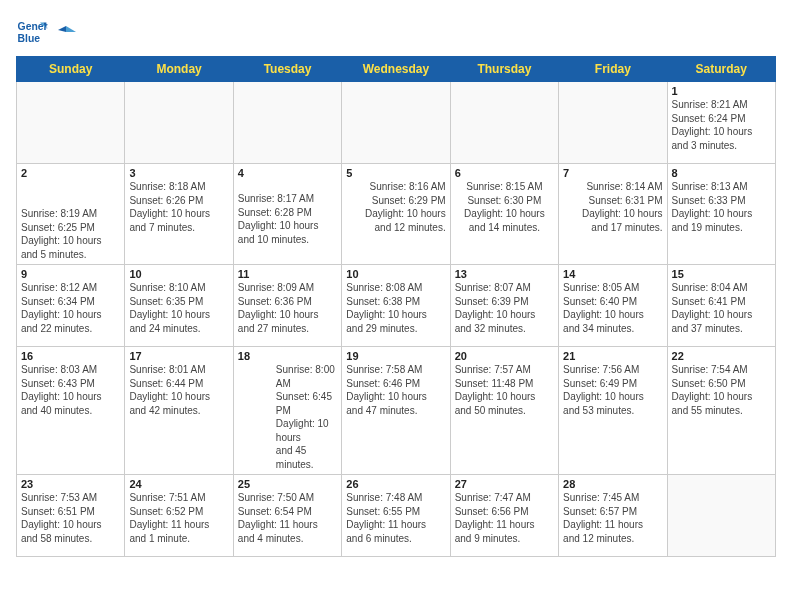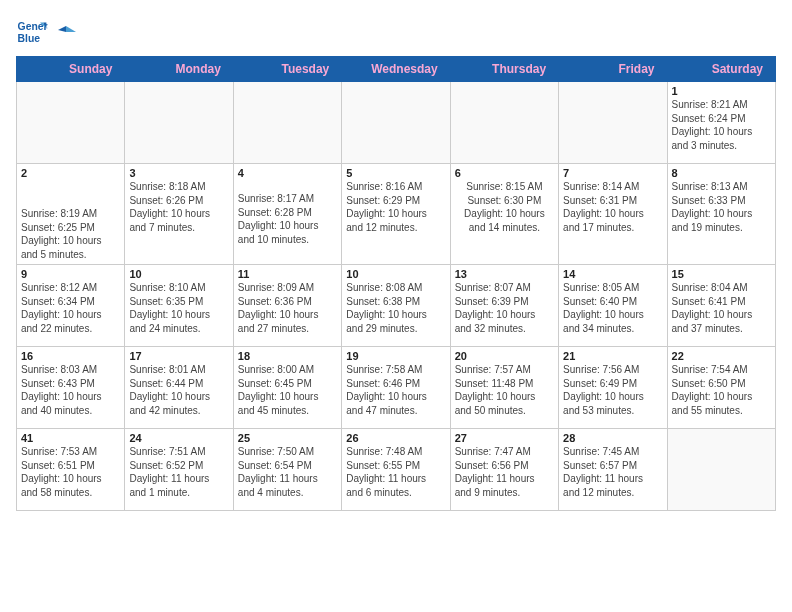--- a/index.html
+++ b/index.html
@@ -41,25 +41,25 @@
       font-size: 14px;
       color: #555;
     }
     .calendar-table {
       width: 100%;
       border-collapse: collapse;
       table-layout: fixed;
     }
     .calendar-table th {
       background: #1a5fa8;
-      color: #f9a8d4;
+      color: #fde047;
       font-size: 12px;
       font-weight: bold;
-      padding: 5px 12px;
-      text-align: right;
+      padding: 5px 20px;
+      text-align: center;
       border: 1px solid #1a5fa8;
     }
     .calendar-table td {
       border: 1px solid #ccc;
       vertical-align: top;
       padding: 3px 4px;
       font-size: 9.5px;
       color: #333;
       height: 82px;
     }
@@ -151,35 +151,35 @@
           </td>
           <td>
             <span class="day-number">4</span>
             <div class="day-info" style="white-space: pre-line; margin-top: 13px;">Sunrise: 8:17 AM
 Sunset: 6:28 PM
 Daylight: 10 hours
 and 10 minutes.</div>
           </td>
           <td>
             <span class="day-number">5</span>
-            <div class="day-info" style="white-space: pre-line;">Sunrise: 8:16 AM
+            <div class="day-info" style="white-space: pre-line; text-align: right;">Sunrise: 8:16 AM
 Sunset: 6:29 PM
 Daylight: 10 hours
 and 12 minutes.</div>
           </td>
           <td>
             <span class="day-number">6</span>
             <div class="day-info" style="white-space: pre-line; text-align: center;">Sunrise: 8:15 AM
 Sunset: 6:30 PM
 Daylight: 10 hours
 and 14 minutes.</div>
           </td>
           <td>
             <span class="day-number">7</span>
-            <div class="day-info" style="white-space: pre-line;">Sunrise: 8:14 AM
+            <div class="day-info" style="white-space: pre-line; text-align: right;">Sunrise: 8:14 AM
 Sunset: 6:31 PM
 Daylight: 10 hours
 and 17 minutes.</div>
           </td>
           <td>
             <span class="day-number">8</span>
             <div class="day-info" style="white-space: pre-line;">Sunrise: 8:13 AM
 Sunset: 6:33 PM
 Daylight: 10 hours
 and 19 minutes.</div>
@@ -246,21 +246,21 @@
           </td>
           <td>
             <span class="day-number">17</span>
             <div class="day-info" style="white-space: pre-line;">Sunrise: 8:01 AM
 Sunset: 6:44 PM
 Daylight: 10 hours
 and 42 minutes.</div>
           </td>
           <td>
             <span class="day-number">18</span>
-            <div class="day-info" style="white-space: pre-line;">Sunrise: 8:00 AM
+            <div class="day-info" style="white-space: pre-line; margin-left: 38px;">Sunrise: 8:00 AM
 Sunset: 6:45 PM
 Daylight: 10 hours
 and 45 minutes.</div>
           </td>
           <td>
             <span class="day-number">19</span>
             <div class="day-info" style="white-space: pre-line;">Sunrise: 7:58 AM
 Sunset: 6:46 PM
 Daylight: 10 hours
 and 47 minutes.</div>
@@ -282,21 +282,21 @@
           <td>
             <span class="day-number">22</span>
             <div class="day-info" style="white-space: pre-line;">Sunrise: 7:54 AM
 Sunset: 6:50 PM
 Daylight: 10 hours
 and 55 minutes.</div>
           </td>
         </tr>
         <tr>
           <td>
-            <span class="day-number">41</span>
+            <span class="day-number">23</span>
             <div class="day-info" style="white-space: pre-line;">Sunrise: 7:53 AM
 Sunset: 6:51 PM
 Daylight: 10 hours
 and 58 minutes.</div>
           </td>
           <td>
             <span class="day-number">24</span>
             <div class="day-info" style="white-space: pre-line;">Sunrise: 7:51 AM
 Sunset: 6:52 PM
 Daylight: 11 hours

